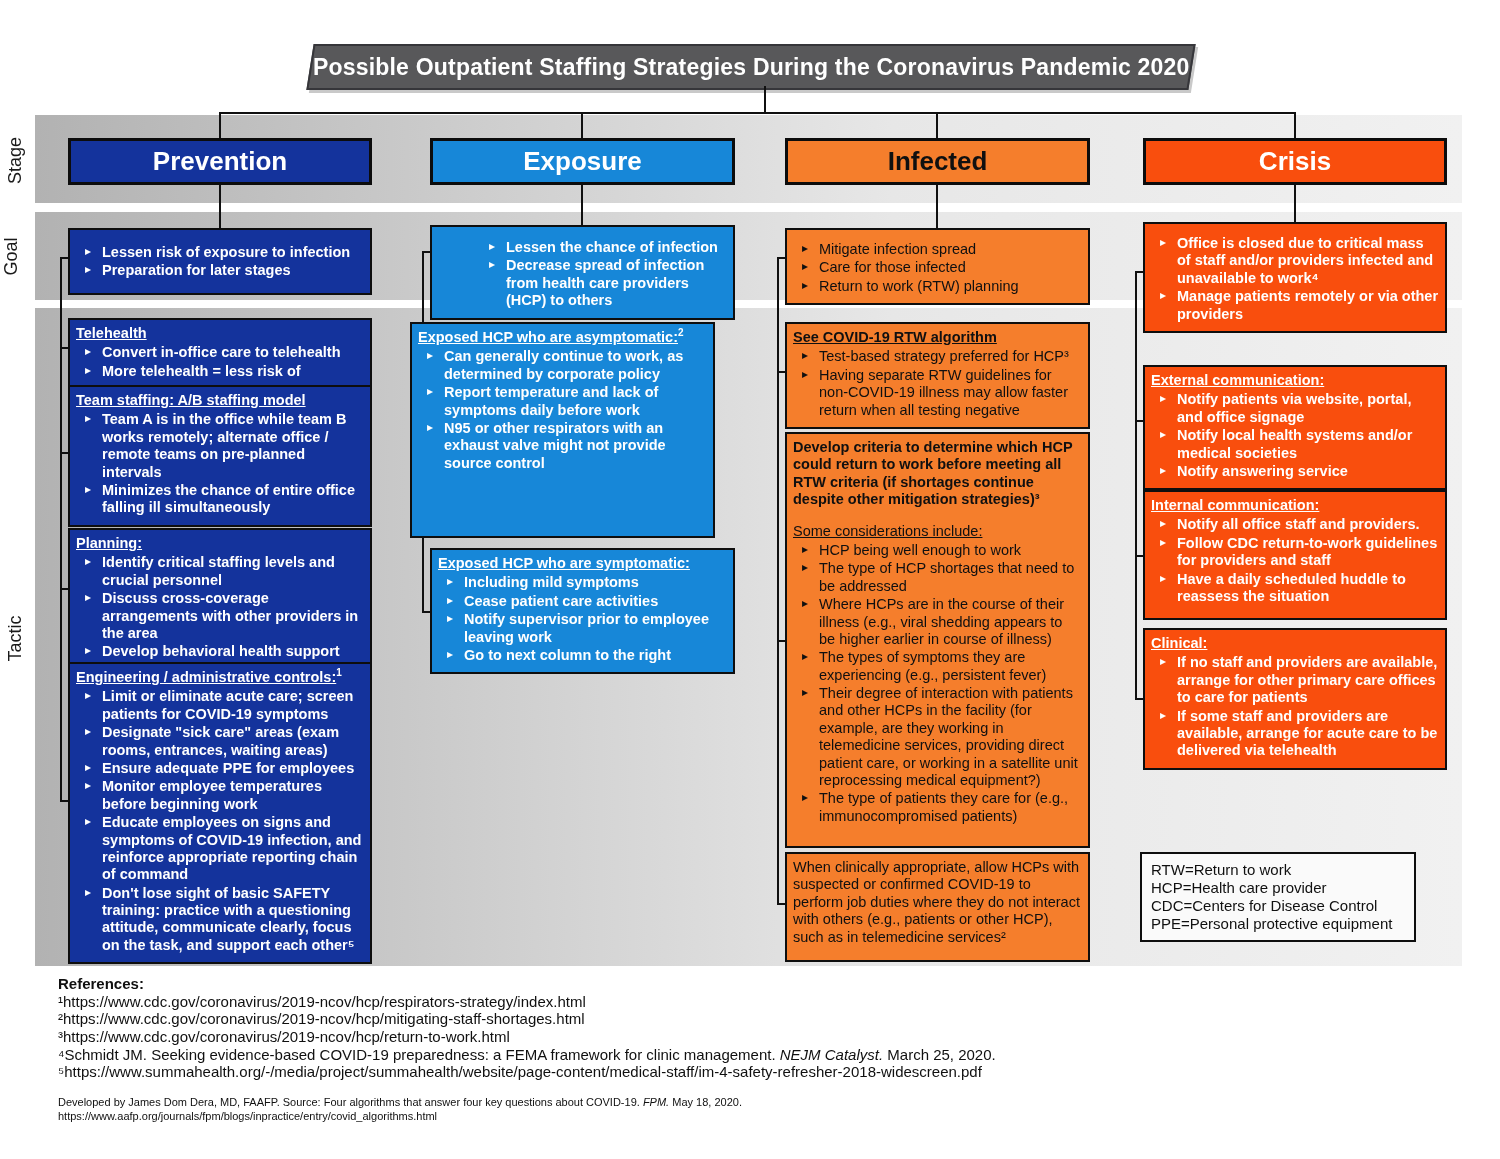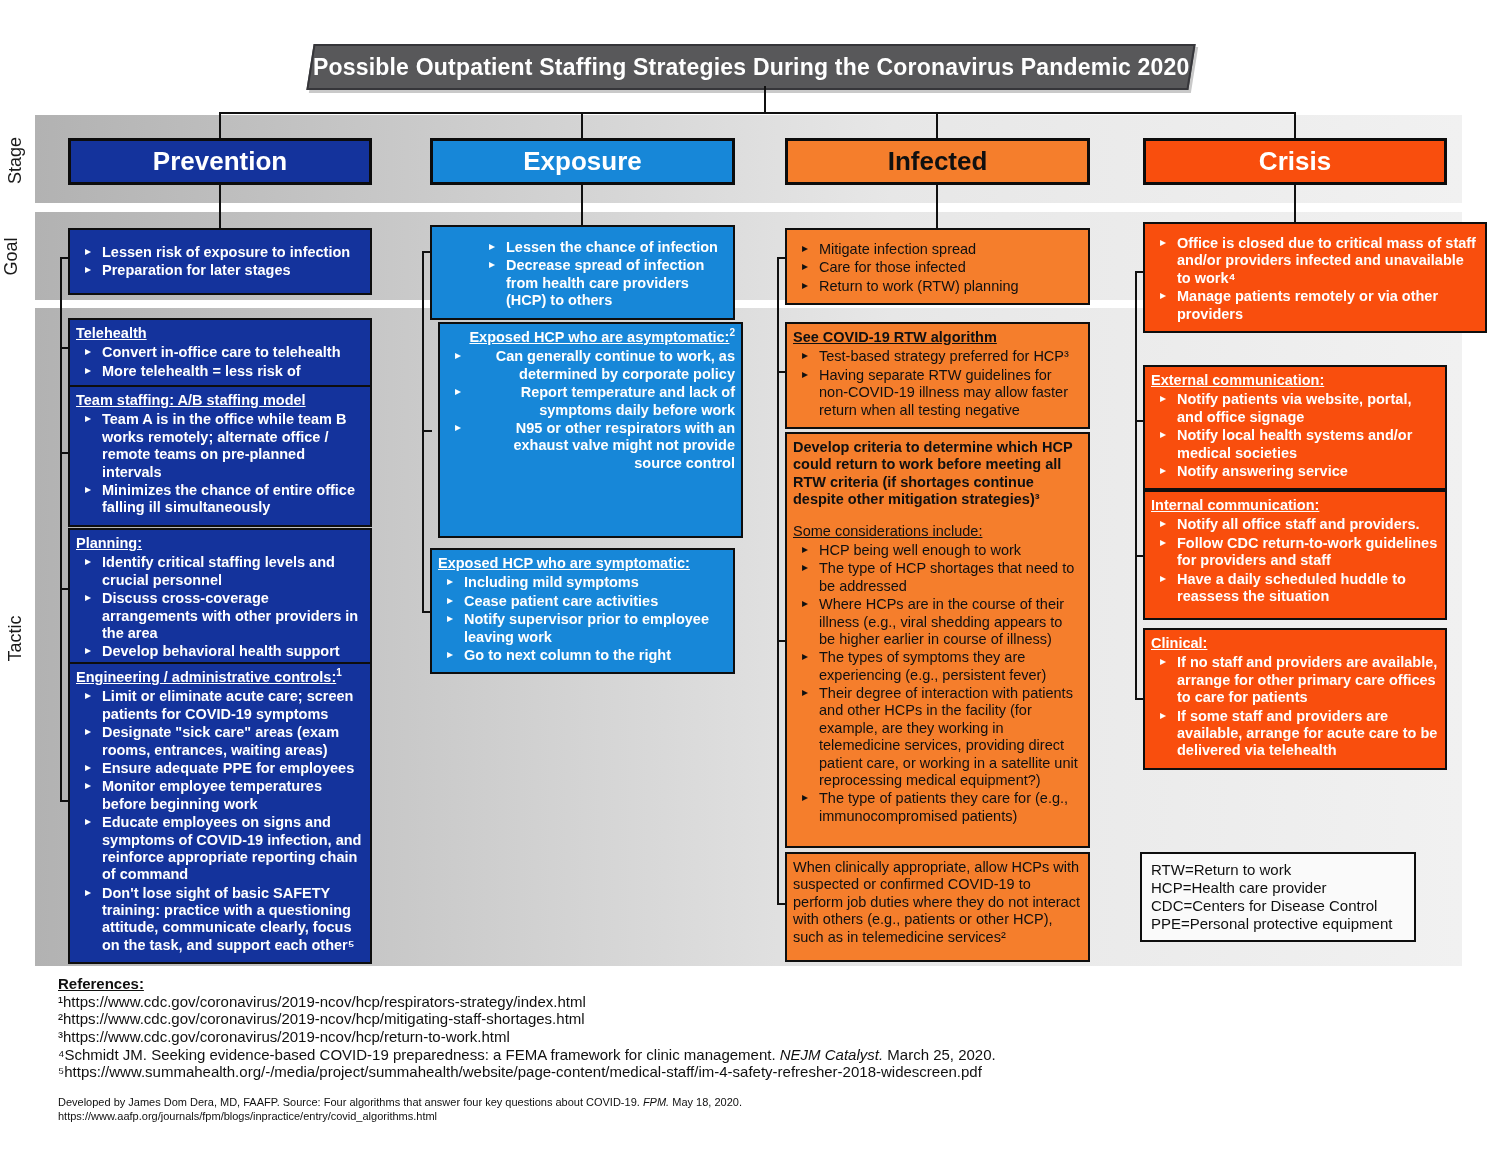--- a/index.html
+++ b/index.html
@@ -45,21 +45,21 @@
   .boldline{font-weight:bold;}
 
   .subhead{text-decoration:underline;margin-top:14px;}
 
   
   .legend{position:absolute;left:1140px;top:852px;width:276px;background:#fafafa;border:2px solid #0e0e0e;
           box-sizing:border-box;padding:7px 9px;font-size:15px;line-height:1.2;color:#101010;}
 
   
   .refs{position:absolute;left:58px;top:975px;width:1160px;font-size:15px;line-height:1.18;color:#101010;}
-  .refs .rh{font-weight:bold;text-decoration:underline;}
+  .refs .rh{font-weight:bold;}
   .footer{position:absolute;left:58px;top:1096px;width:1160px;font-size:11px;line-height:1.25;color:#101010;}
 </style>
 </head>
 <body>
 
 <div id="page">
 
   <div class="banner">
     <span>Possible Outpatient Staffing Strategies During the Coronavirus Pandemic 2020</span>
   </div>
@@ -157,21 +157,21 @@
     </ul>
   </div>
 
   <div class="box c-exp" style="left:430px;top:225px;width:305px;min-height:70px;padding-top:10px;padding-left:48px;">
     <ul class="bullets">
       <li>Lessen the chance of infection</li>
       <li>Decrease spread of infection from health care providers (HCP) to others</li>
     </ul>
   </div>
 
-  <div class="box c-exp" style="left:438px;top:322px;width:305px;min-height:216px;text-align:right;">
+  <div class="box c-exp" style="left:410px;top:322px;width:305px;min-height:216px;">
     <div class="bh"><span class="u">Exposed HCP who are asymptomatic:</span><sup>2</sup></div>
     <ul class="bullets">
       <li>Can generally continue to work, as determined by corporate policy</li>
       <li>Report temperature and lack of symptoms daily before work</li>
       <li>N95 or other respirators with an exhaust valve might not provide source control</li>
     </ul>
   </div>
 
   <div class="box c-exp" style="left:430px;top:548px;width:305px;min-height:114px;">
     <div class="bh"><span class="u">Exposed HCP who are symptomatic:</span><sup></sup></div>
@@ -209,21 +209,21 @@
       <li>The types of symptoms they are experiencing (e.g., persistent fever)</li>
       <li>Their degree of interaction with patients and other HCPs in the facility (for example, are they working in telemedicine services, providing direct patient care, or working in a satellite unit reprocessing medical equipment?)</li>
       <li>The type of patients they care for (e.g., immunocompromised patients)</li>
     </ul>
   </div>
 
   <div class="box c-inf" style="left:785px;top:852px;width:305px;min-height:110px;">
     <div>When clinically appropriate, allow HCPs with suspected or confirmed COVID-19 to perform job duties where they do not interact with others (e.g., patients or other HCP), such as in telemedicine services²</div>
   </div>
 
-  <div class="box c-cri" style="left:1143px;top:222px;width:344px;min-height:100px;padding-top:9px;">
+  <div class="box c-cri" style="left:1143px;top:222px;width:304px;min-height:100px;padding-top:9px;">
     <ul class="bullets">
       <li>Office is closed due to critical mass of staff and/or providers infected and unavailable to work⁴</li>
       <li>Manage patients remotely or via other providers</li>
     </ul>
   </div>
 
   <div class="box c-cri" style="left:1143px;top:365px;width:304px;min-height:113px;">
     <div class="bh"><span class="u">External communication:</span><sup></sup></div>
     <ul class="bullets">
       <li>Notify patients via website, portal, and office signage</li>

